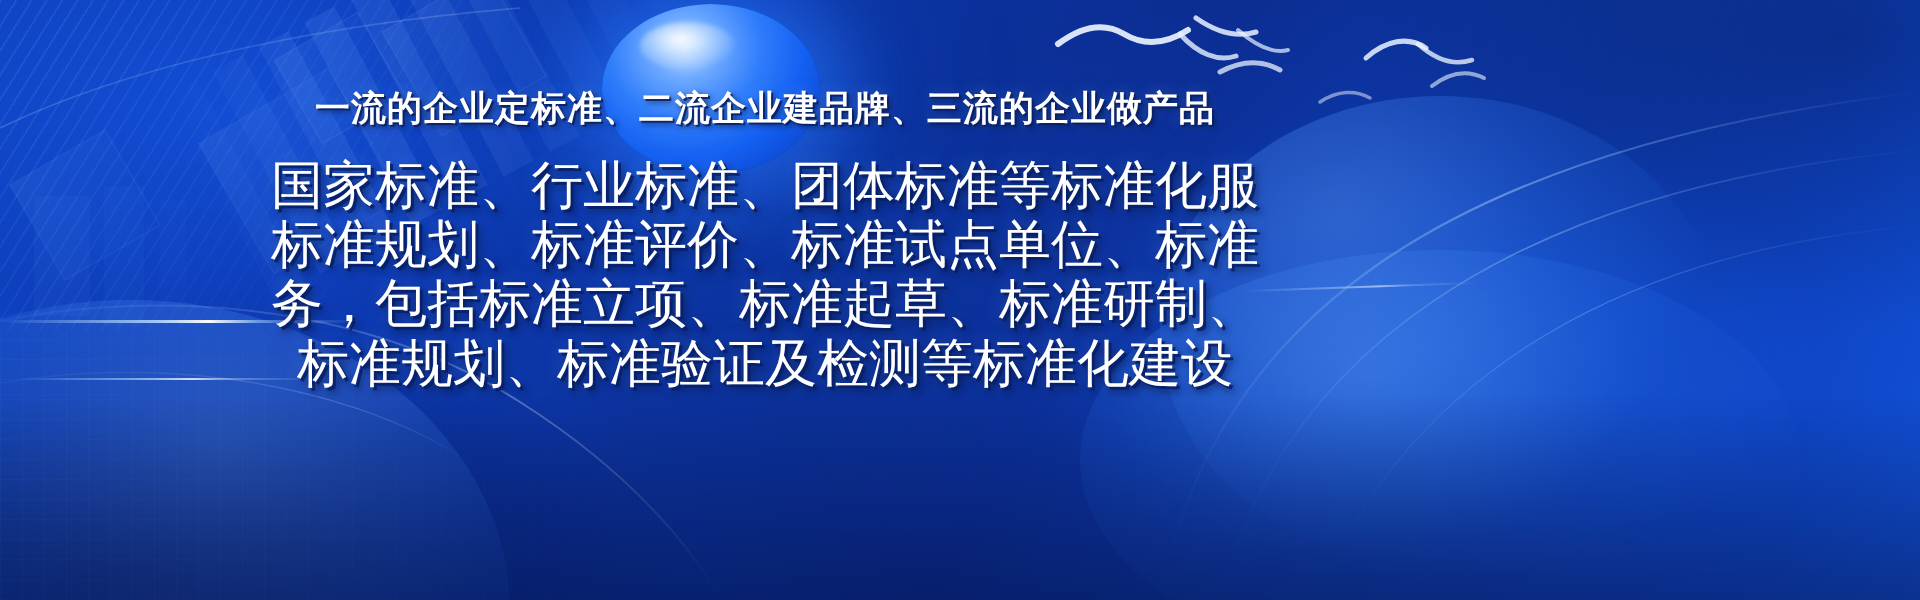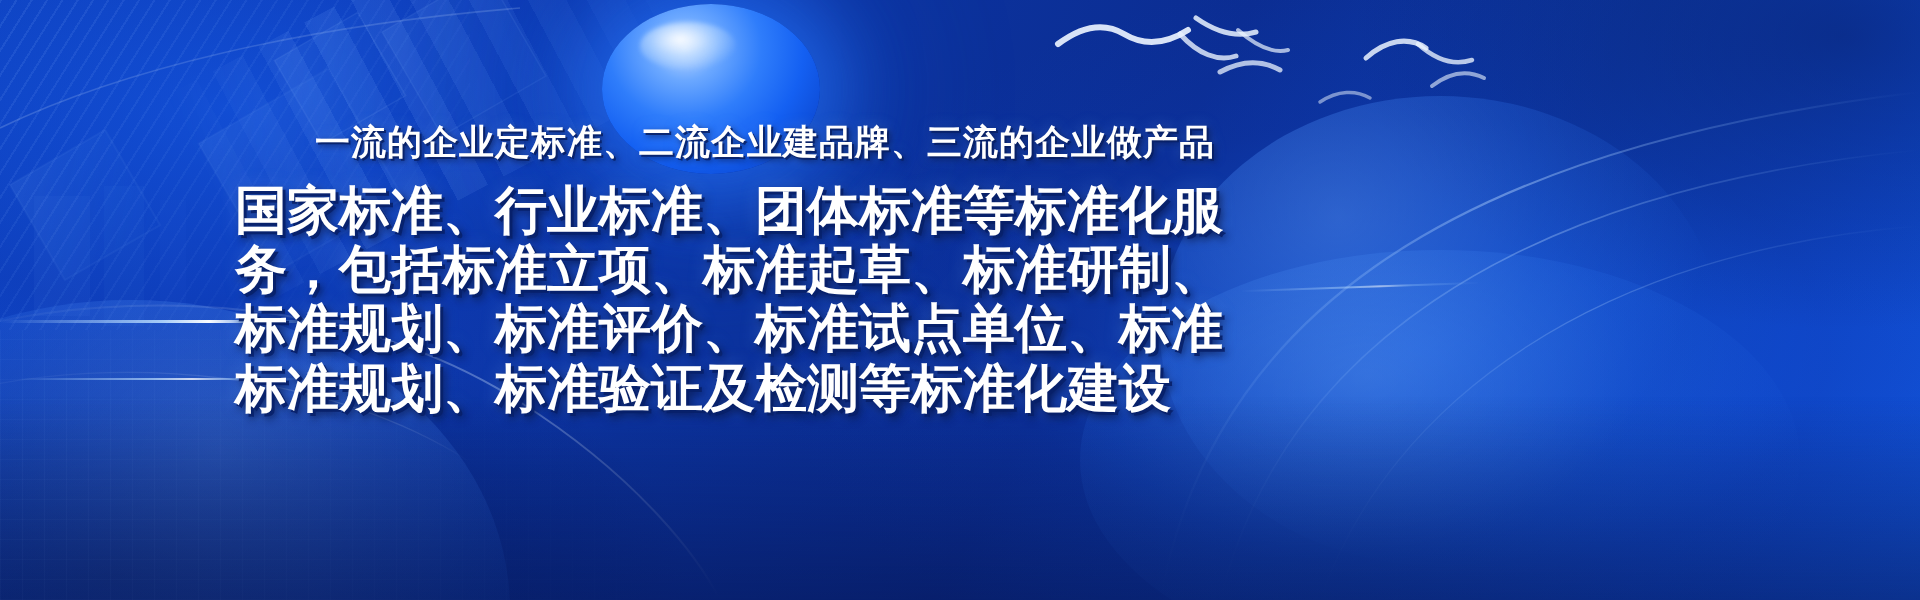--- a/index.html
+++ b/index.html
@@ -121,41 +121,41 @@
 
   
   .birds { position:absolute; left:1020px; top:10px; width:620px; height:160px; }
 
   
   .text-wrap {
     position:absolute; left:0; top:0;
     width:1530px; height:600px;
     display:flex; flex-direction:column;
     align-items:center; justify-content:flex-start;
-    padding-top:120px;
+    padding-top:86px;
   }
   .headline {
     color:#ffffff;
     font-size:35px;
     font-weight:bold;
     letter-spacing:1px;
     line-height:1.25;
     white-space:nowrap;
     text-shadow:
       2px 2px 0 rgba(8,32,100,0.85),
       3px 3px 6px rgba(4,18,70,0.8),
       0 0 14px rgba(120,180,255,0.35);
   }
   .body-text {
-    margin-top:17px;
+    margin-top:26px;
     width:1060px;
-    text-align:left;
+    text-align:center;
     color:#ffffff;
     font-size:52px;
-    font-weight:bold;
+    font-weight:normal;
     line-height:1.14;
     letter-spacing:0px;
     text-shadow:
       3px 3px 0 rgba(8,32,105,0.9),
       4px 5px 9px rgba(3,15,62,0.85),
       0 0 18px rgba(120,180,255,0.30);
   }
   .body-text .ln { display:block; white-space:nowrap; }
 </style>
 </head>
@@ -235,19 +235,19 @@
       <path d="M300,92 C318,80 336,80 350,88" stroke-width="3.5" stroke-opacity="0.5"></path>
     </g>
   </svg>
 
   <div class="layer vig-bottom"></div>
 
   <div class="text-wrap">
     <div class="headline">一流的企业定标准、二流企业建品牌、三流的企业做产品</div>
     <div class="body-text">
       <span class="ln">国家标准、行业标准、团体标准等标准化服</span>
+      <span class="ln">标准规划、标准评价、标准试点单位、标准</span>
       <span class="ln">务，包括标准立项、标准起草、标准研制、</span>
-      <span class="ln">标准规划、标准评价、标准试点单位、标准</span>
       <span class="ln">标准规划、标准验证及检测等标准化建设</span>
     </div>
   </div>
 
 </div>
 
 </body></html>

